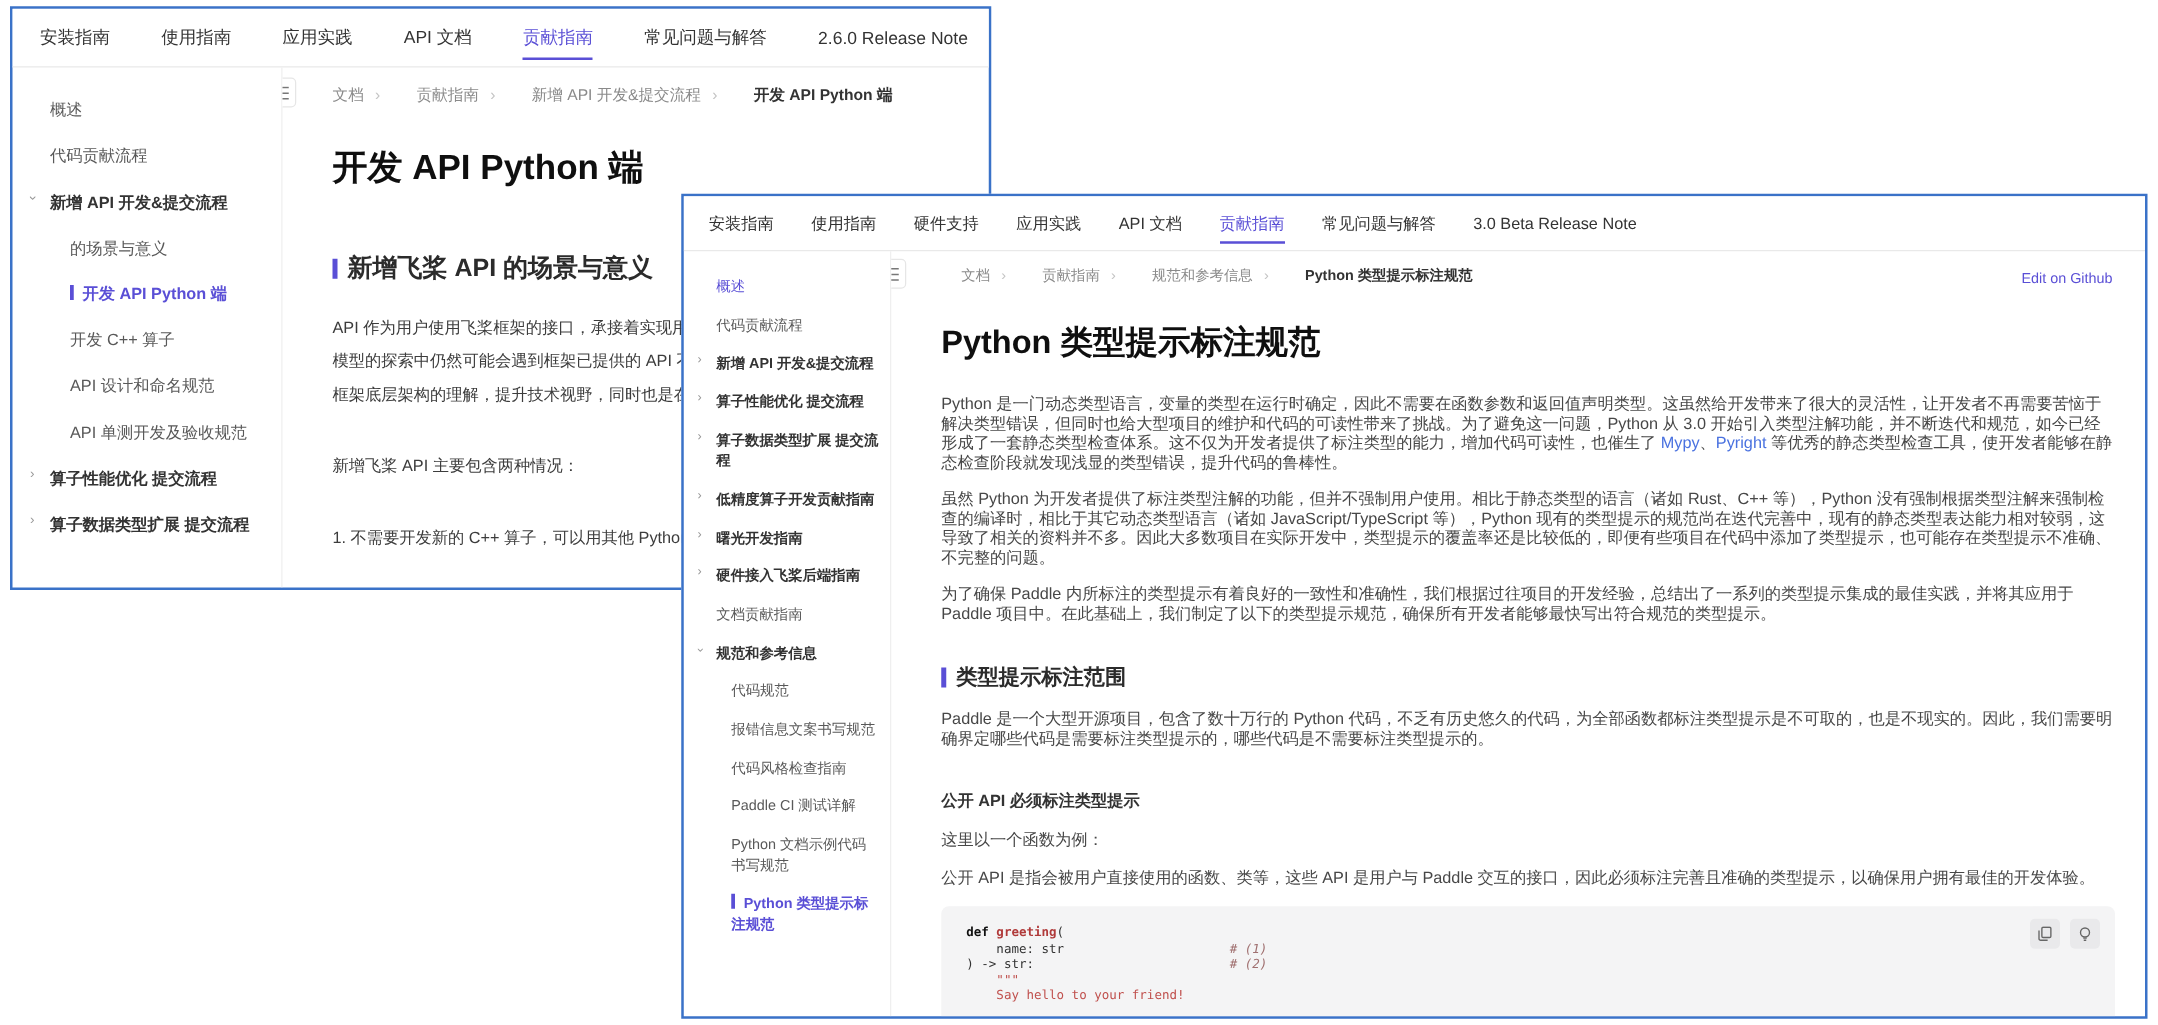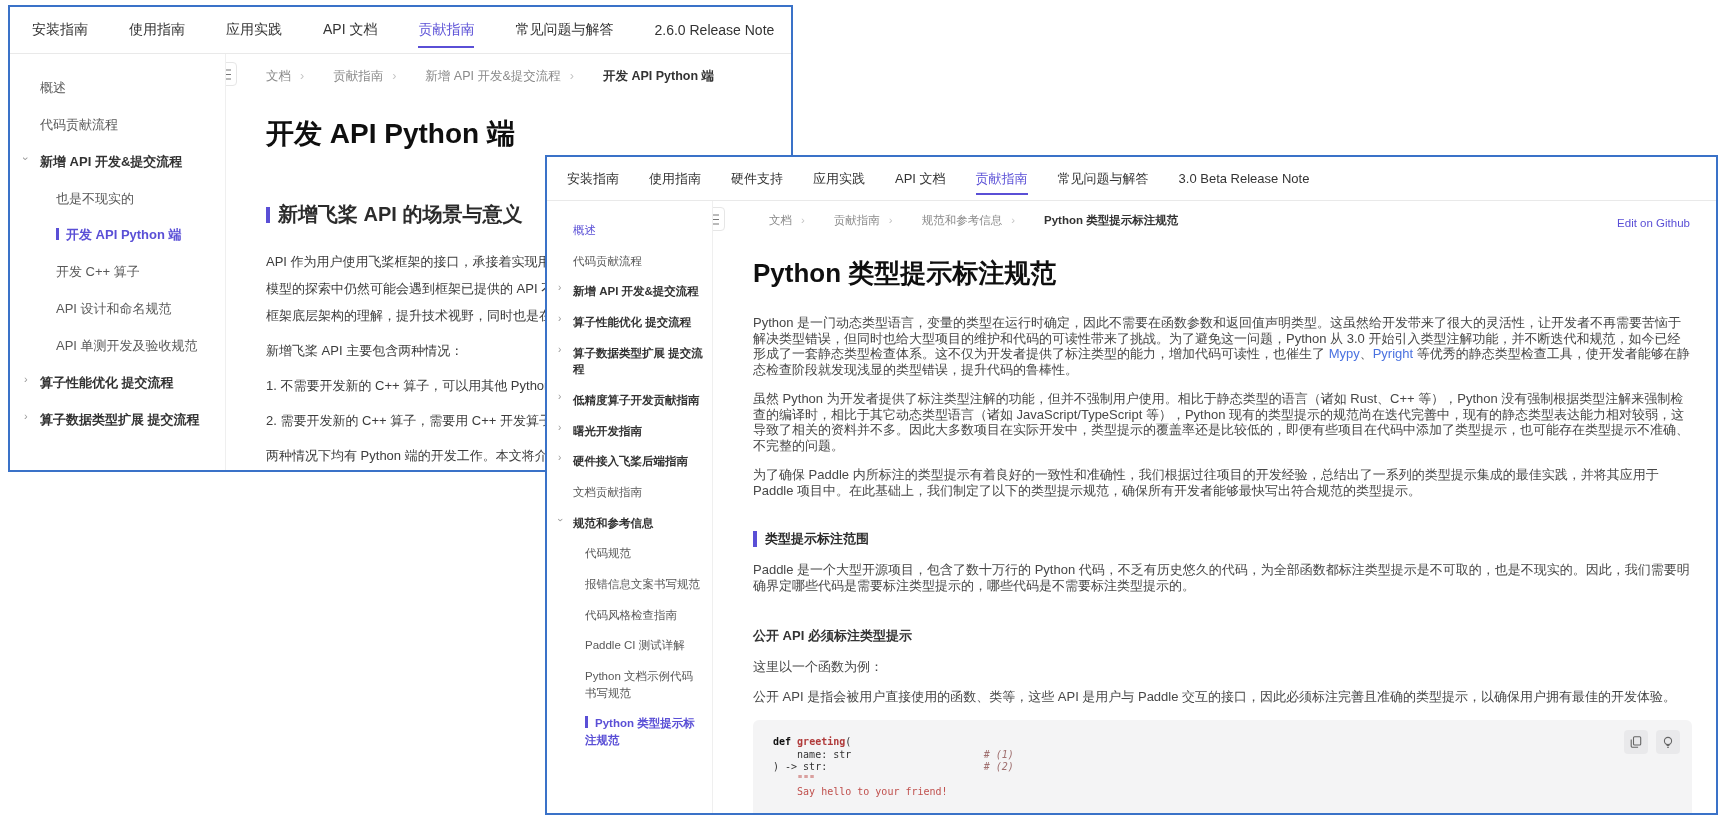--- a/index.html
+++ b/index.html
@@ -58,27 +58,27 @@
   .crumb{ cursor:pointer; }
   .crumb:not(:last-of-type)::after{ content:"›"; margin:0 9px; color:#c4c4c4; font-weight:400; }
   .crumb:last-of-type{ color:#333; font-weight:700; }
 
   .page-title{ color:#0f0f0f; font-weight:600; }
   .win-back .page-title{ font-size:28px; margin:30px 0 0 21px; }
   .win-front .page-title{ font-size:26px; margin:28px 0 0 0; }
 
   .section-h{ font-size:20px; font-weight:700; color:#2b2b2b; display:flex; align-items:center; }
   .win-back .section-h{ margin:48px 0 0 21px; }
-  .win-front .section-h{ margin:32px 0 0 0; font-size:13px; }
+  .win-front .section-h{ margin:32px 0 0 0; font-size:17px; }
   .section-h .sbar{ width:4px; height:16px; background:var(--accent); margin-right:8px; display:inline-block; }
 
   
   .back-lines{ margin:20px 0 0 21px; }
   .bline{ font-size:13px; color:var(--txt); line-height:27px; white-space:nowrap; }
-  .bline.gap{ margin-top:8px; }
+  .bline.gap{ margin-top:30px; }
 
   
   .fpara{ font-size:13px; line-height:15.5px; color:#474747; margin-top:14px; max-width:952px; }
   .fpara.first{ margin-top:24px; }
   .fpara .lnk{ color:var(--link); cursor:pointer; }
   .sub-h{ font-size:13px; font-weight:700; color:#333; margin-top:34px; }
   .edit-link{ position:absolute; right:26px; top:16px; font-size:11.5px; color:var(--accent); cursor:pointer; }
 
   
   .codeblock{ position:relative; margin-top:16px; background:#f4f4f5; border-radius:6px; padding:16px 20px; max-width:952px;
@@ -118,21 +118,21 @@
           <span class="lbl">代码贡献流程</span>
         </div>
 
         <div class="side-item bold chev-down">
           <span class="chev"></span>
           <span class="lbl">新增 API 开发&amp;提交流程</span>
         </div>
 
         <div class="side-item child">
           
-          <span class="lbl">也是不现实的</span>
+          <span class="lbl">的场景与意义</span>
         </div>
 
         <div class="side-item active child">
           
           <span class="lbl">开发 API Python 端</span>
         </div>
 
         <div class="side-item child">
           
           <span class="lbl">开发 C++ 算子</span>

